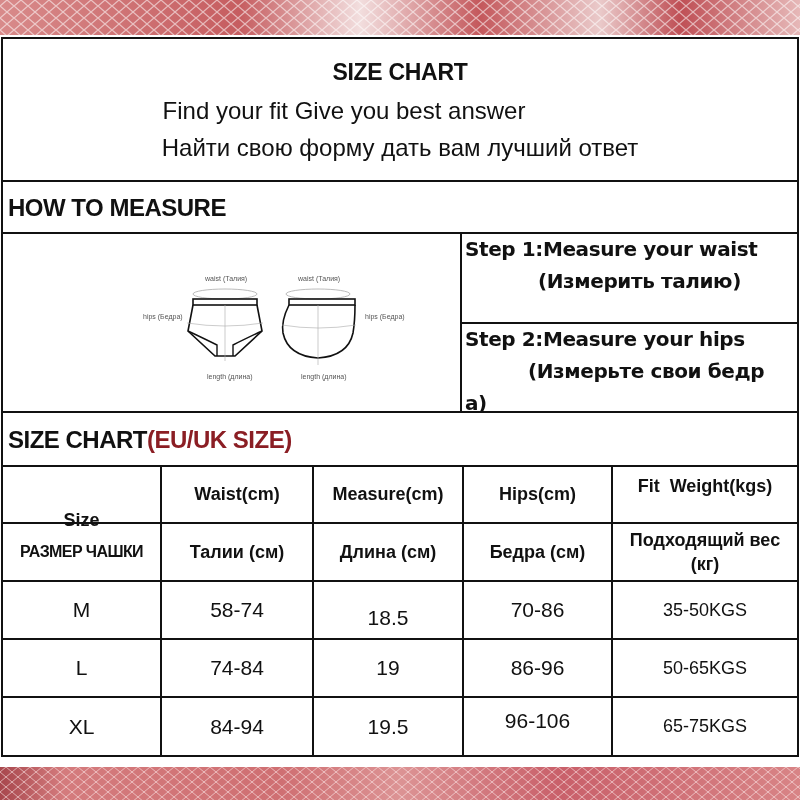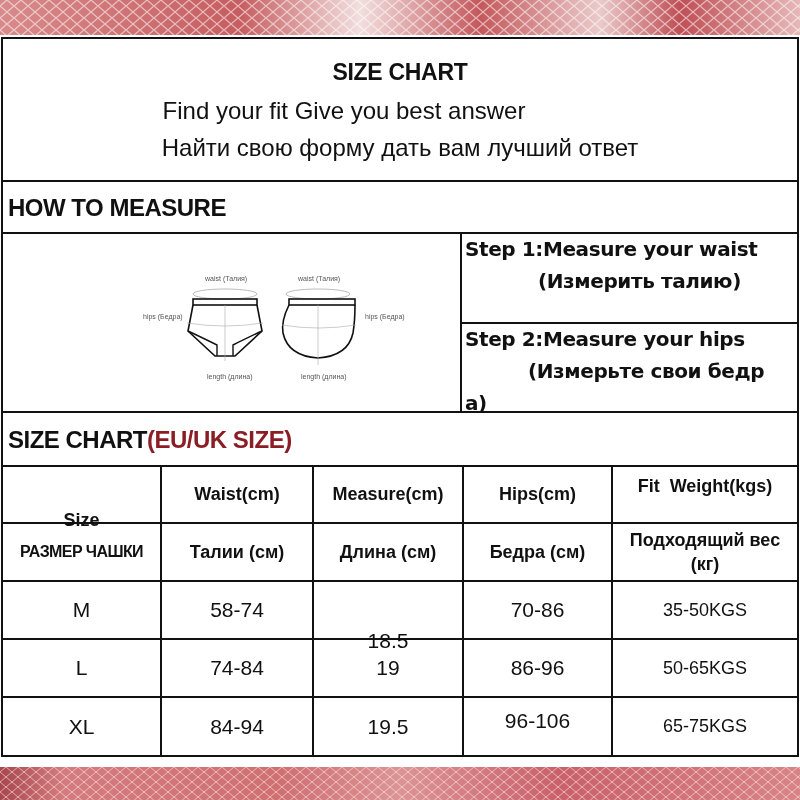--- a/index.html
+++ b/index.html
@@ -152,21 +152,21 @@
     <div class="cell hdr" style="left:0;top:485px;width:157px;height:56px;font-size:16px;letter-spacing:-0.6px;white-space:nowrap;">РАЗМЕР ЧАШКИ</div>
     <div class="cell hdr" style="left:159px;top:485px;width:150px;height:56px;">Талии (см)</div>
     <div class="cell hdr" style="left:311px;top:485px;width:148px;height:56px;border-radius:25px;">Длина (см)</div>
     <div class="cell hdr" style="left:461px;top:485px;width:147px;height:56px;">Бедра (см)</div>
     <div class="cell hdr" style="left:612px;top:485px;width:180px;height:56px;line-height:24px;padding:17px 4px;">Подходящий вес (кг)</div>
   </div>
 
   <div>
     <div class="cell val" style="left:0;top:543px;width:157px;height:56px;">M</div>
     <div class="cell val" style="left:159px;top:543px;width:150px;height:56px;">58-74</div>
-    <div class="cell val" style="left:311px;top:574px;width:148px;height:56px;">18.5</div>
+    <div class="cell val" style="left:311px;top:551px;width:148px;height:56px;">18.5</div>
     <div class="cell val" style="left:461px;top:543px;width:147px;height:56px;">70-86</div>
     <div class="cell val small" style="left:610px;top:543px;width:184px;height:56px;">35-50KGS</div>
   </div>
   <div>
     <div class="cell val" style="left:0;top:601px;width:157px;height:56px;">L</div>
     <div class="cell val" style="left:159px;top:601px;width:150px;height:56px;">74-84</div>
     <div class="cell val" style="left:311px;top:601px;width:148px;height:56px;">19</div>
     <div class="cell val" style="left:461px;top:601px;width:147px;height:56px;">86-96</div>
     <div class="cell val small" style="left:610px;top:601px;width:184px;height:56px;">50-65KGS</div>
   </div>

